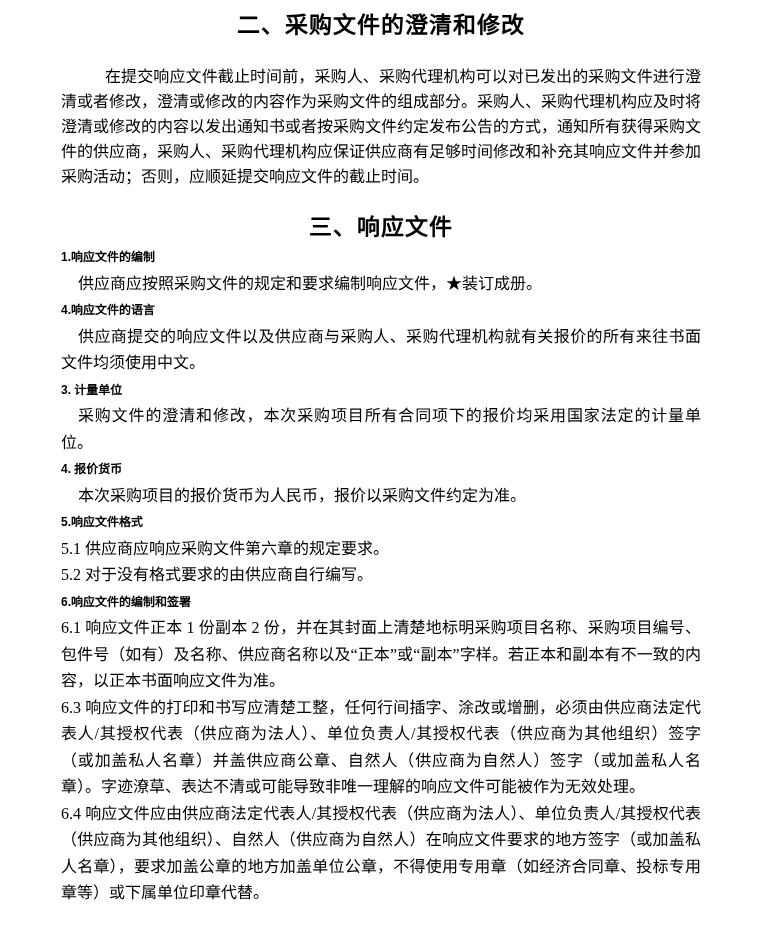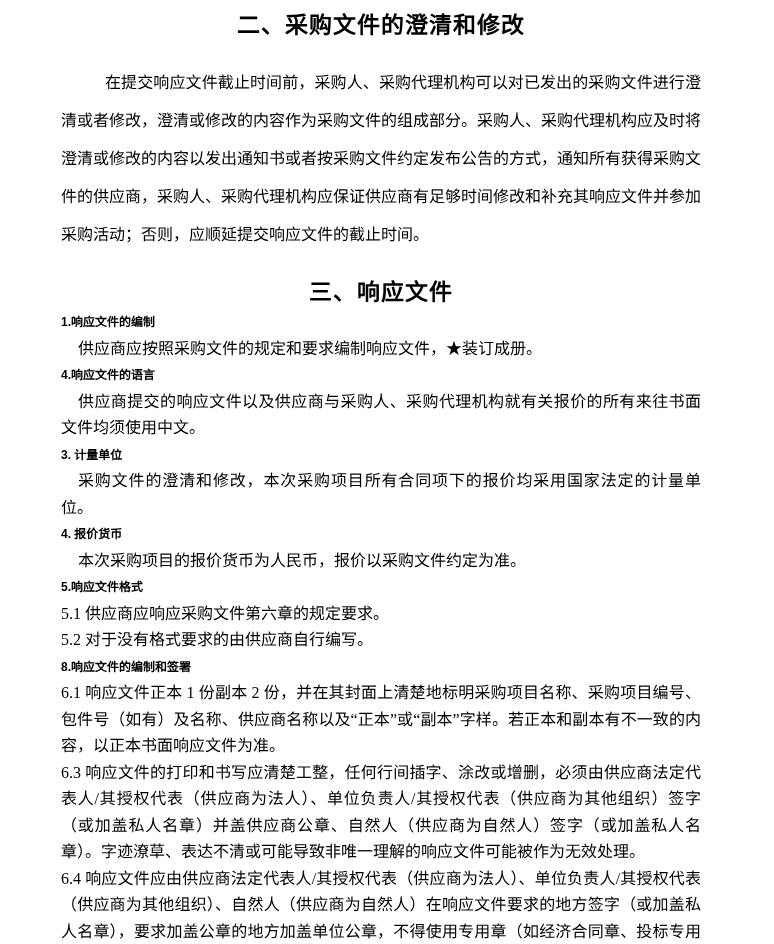--- a/index.html
+++ b/index.html
@@ -25,21 +25,21 @@
     font-weight: 700;
     font-size: 23px;
     line-height: 30px;
     text-align: center;
     letter-spacing: 1px;
   }
   .title-2 { margin-top: 2px; }
   .title-3 { margin-top: 23px; }
   .intro-para {
     margin: 24px 0 0 0;
-    line-height: 38px;
+    line-height: 25px;
     text-align: justify;
     text-justify: inter-ideograph;
     text-indent: 44px;
   }
   .sections { margin-top: 2px; }
   .item-heading {
     margin: 0;
     font-family: "Liberation Sans", "DejaVu Sans", sans-serif;
     font-weight: 700;
     font-size: 12px;
@@ -81,19 +81,19 @@
     <h2 class="item-heading">3. 计量单位</h2>
     <p class="item-text">采购文件的澄清和修改，本次采购项目所有合同项下的报价均采用国家法定的计量单位。</p>
 
     <h2 class="item-heading">4. 报价货币</h2>
     <p class="item-text">本次采购项目的报价货币为人民币，报价以采购文件约定为准。</p>
 
     <h2 class="item-heading">5.响应文件格式</h2>
     <p class="clause">5.1 供应商应响应采购文件第六章的规定要求。</p>
     <p class="clause">5.2 对于没有格式要求的由供应商自行编写。</p>
 
-    <h2 class="item-heading">8.响应文件的编制和签署</h2>
+    <h2 class="item-heading">6.响应文件的编制和签署</h2>
     <p class="clause">6.1 响应文件正本 1 份副本 2 份，并在其封面上清楚地标明采购项目名称、采购项目编号、包件号（如有）及名称、供应商名称以及“正本”或“副本”字样。若正本和副本有不一致的内容，以正本书面响应文件为准。</p>
     <p class="clause">6.3 响应文件的打印和书写应清楚工整，任何行间插字、涂改或增删，必须由供应商法定代表人/其授权代表（供应商为法人）、单位负责人/其授权代表（供应商为其他组织）签字（或加盖私人名章）并盖供应商公章、自然人（供应商为自然人）签字（或加盖私人名章）。字迹潦草、表达不清或可能导致非唯一理解的响应文件可能被作为无效处理。</p>
     <p class="clause">6.4 响应文件应由供应商法定代表人/其授权代表（供应商为法人）、单位负责人/其授权代表（供应商为其他组织）、自然人（供应商为自然人）在响应文件要求的地方签字（或加盖私人名章），要求加盖公章的地方加盖单位公章，不得使用专用章（如经济合同章、投标专用章等）或下属单位印章代替。</p>
 
   </div>
 </div>
 
 </body></html>

